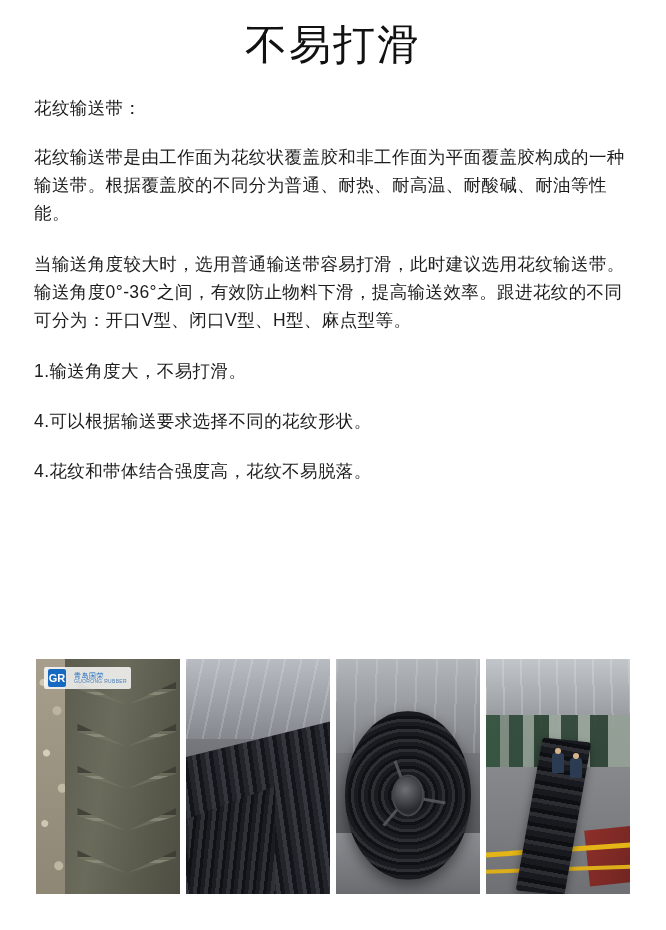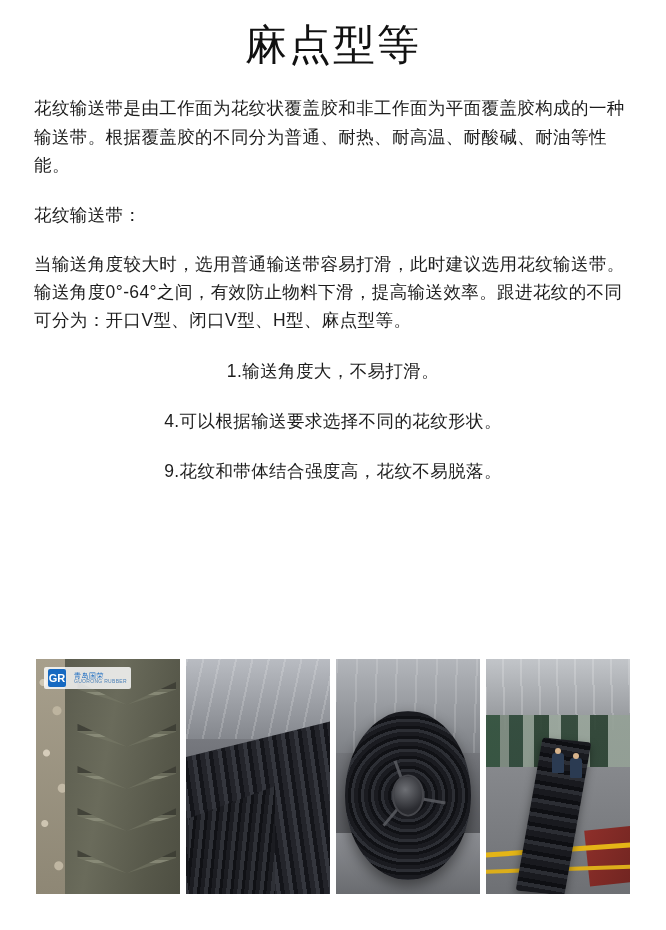--- a/index.html
+++ b/index.html
@@ -39,21 +39,20 @@
     color: #1c1c1c;
     margin: 0 0 22px 0;
     text-align: left;
     letter-spacing: 0.4px;
   }
   .para.tight {
     margin-bottom: 20px;
   }
   .para.list {
     margin-bottom: 22px;
-    text-align: center;
   }
   .gallery {
     position: absolute;
     left: 36px;
     top: 637px;
     width: 594px;
     height: 235px;
     display: flex;
     gap: 6px;
   }
@@ -287,29 +286,29 @@
     width: 6px; height: 6px;
     border-radius: 50%;
     background: #d8b48c;
   }
 </style>
 </head>
 <body>
 
 <div class="page">
 
-  <h1 class="title">麻点型等</h1>
+  <h1 class="title">不易打滑</h1>
 
   <div class="body-wrap">
+    <p class="para tight">花纹输送带：</p>
     <p class="para">花纹输送带是由工作面为花纹状覆盖胶和非工作面为平面覆盖胶构成的一种输送带。根据覆盖胶的不同分为普通、耐热、耐高温、耐酸碱、耐油等性能。</p>
-    <p class="para tight">花纹输送带：</p>
-    <p class="para">当输送角度较大时，选用普通输送带容易打滑，此时建议选用花纹输送带。输送角度0°-64°之间，有效防止物料下滑，提高输送效率。跟进花纹的不同可分为：开口V型、闭口V型、H型、麻点型等。</p>
+    <p class="para">当输送角度较大时，选用普通输送带容易打滑，此时建议选用花纹输送带。输送角度0°-36°之间，有效防止物料下滑，提高输送效率。跟进花纹的不同可分为：开口V型、闭口V型、H型、麻点型等。</p>
     <p class="para list">1.输送角度大，不易打滑。</p>
     <p class="para list">4.可以根据输送要求选择不同的花纹形状。</p>
-    <p class="para list">9.花纹和带体结合强度高，花纹不易脱落。</p>
+    <p class="para list">4.花纹和带体结合强度高，花纹不易脱落。</p>
   </div>
 
   <div class="gallery">
 
     <div class="shot shot1">
       <div class="gravel"></div>
       <div class="belt">
         <div class="chev" style="top:14%"></div>
         <div class="chev" style="top:30%"></div>
         <div class="chev" style="top:46%"></div>

